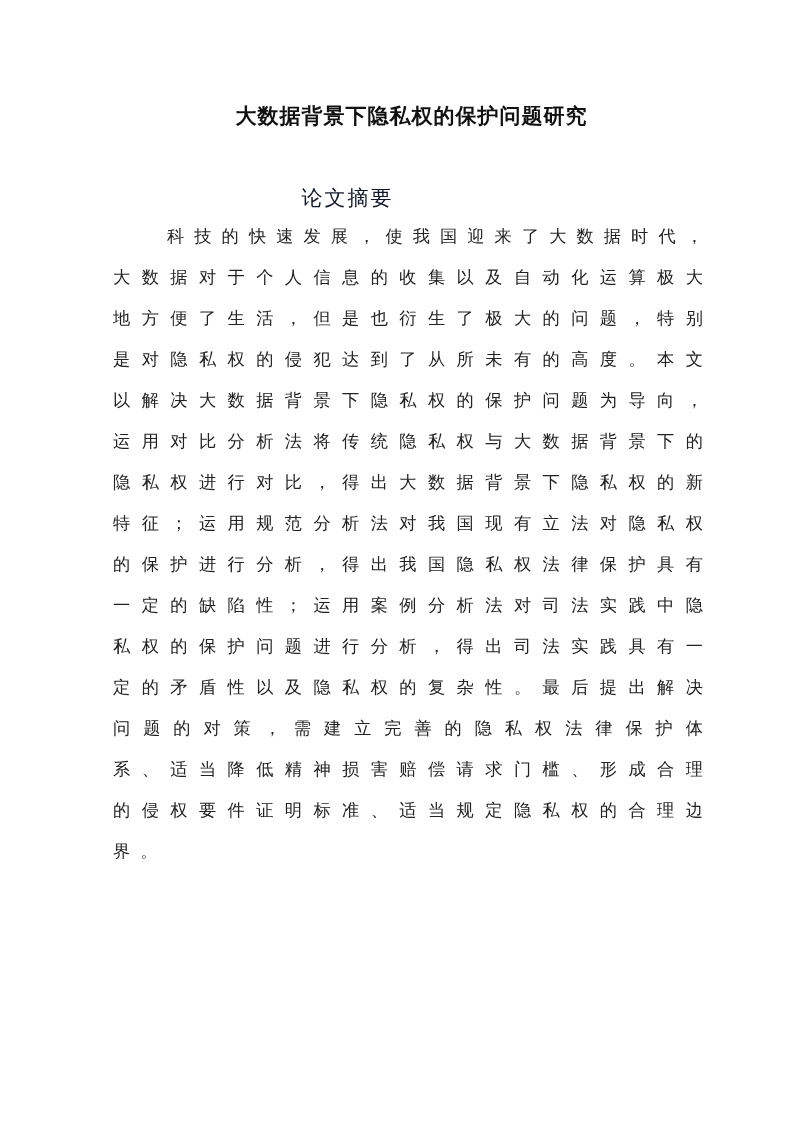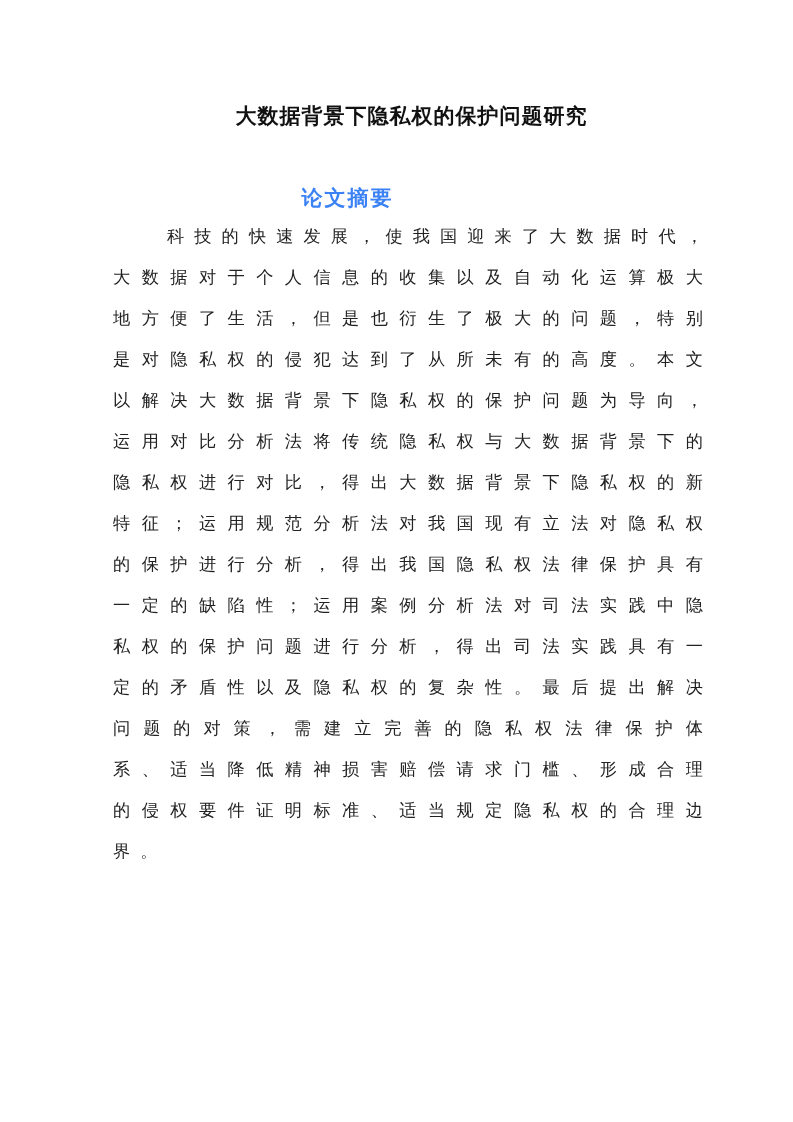--- a/index.html
+++ b/index.html
@@ -34,25 +34,25 @@
       line-height: 32px;
       color: #111111;
     }
     .subtitle {
       position: absolute;
       left: 0;
       top: 182px;
       width: 695px;
       text-align: center;
       font-family: "DejaVu Sans", "Liberation Sans", sans-serif;
-      font-weight: bold;
+      font-weight: normal;
       font-size: 21px;
       letter-spacing: 2px;
       line-height: 32px;
-      color: #3b82f6;
+      color: #0f172a;
     }
     .abstract {
       position: absolute;
       left: 113px;
       top: 216px;
       width: 600px;
       font-size: 17.2px;
       line-height: 41px;
       letter-spacing: 10.1px;
       color: #222222;

